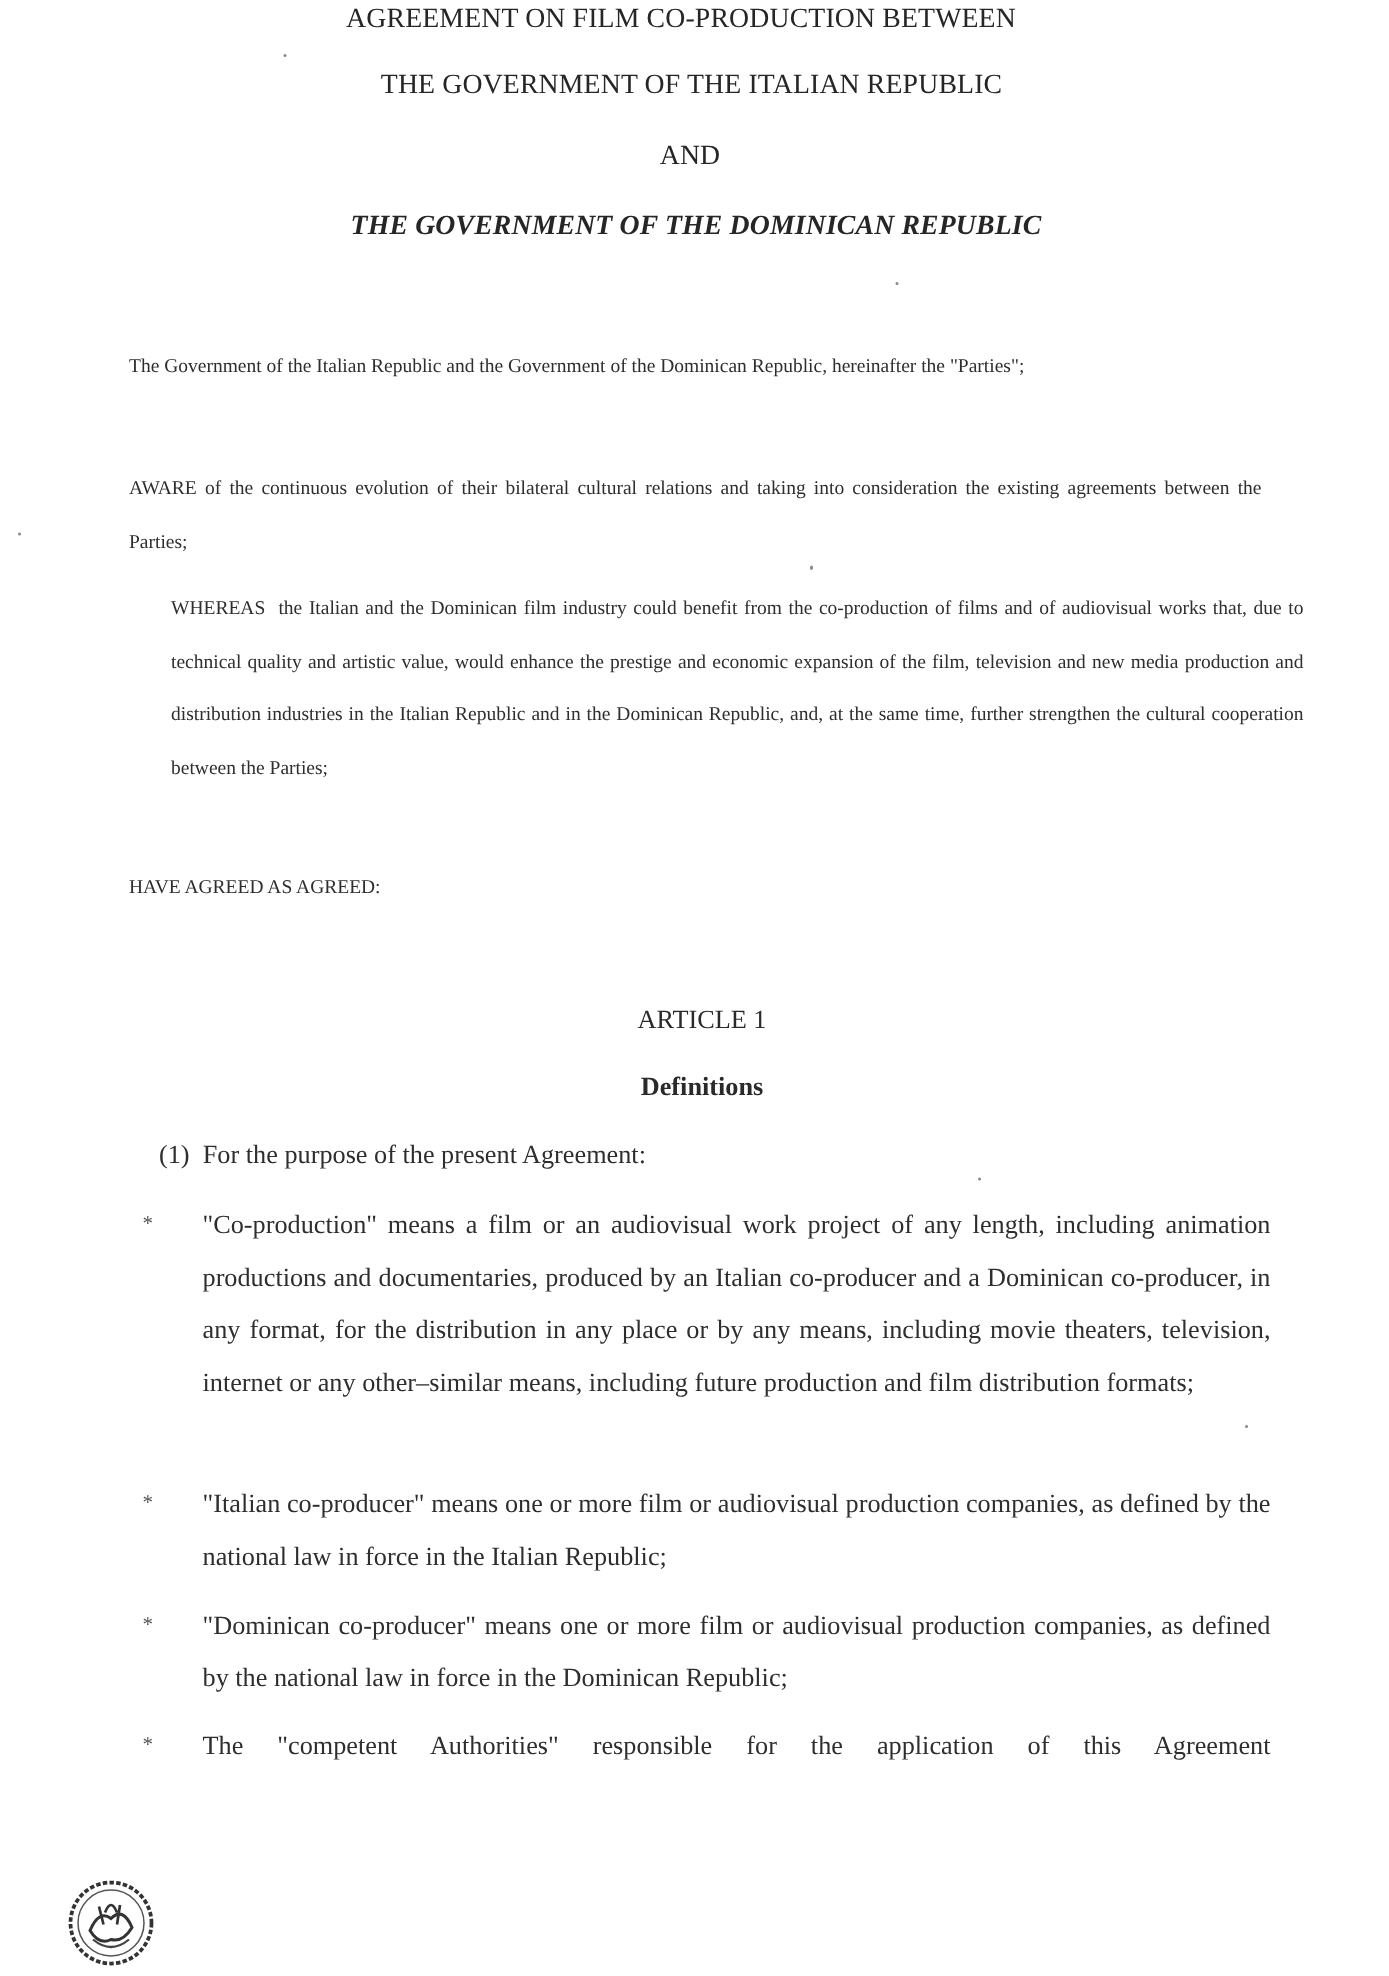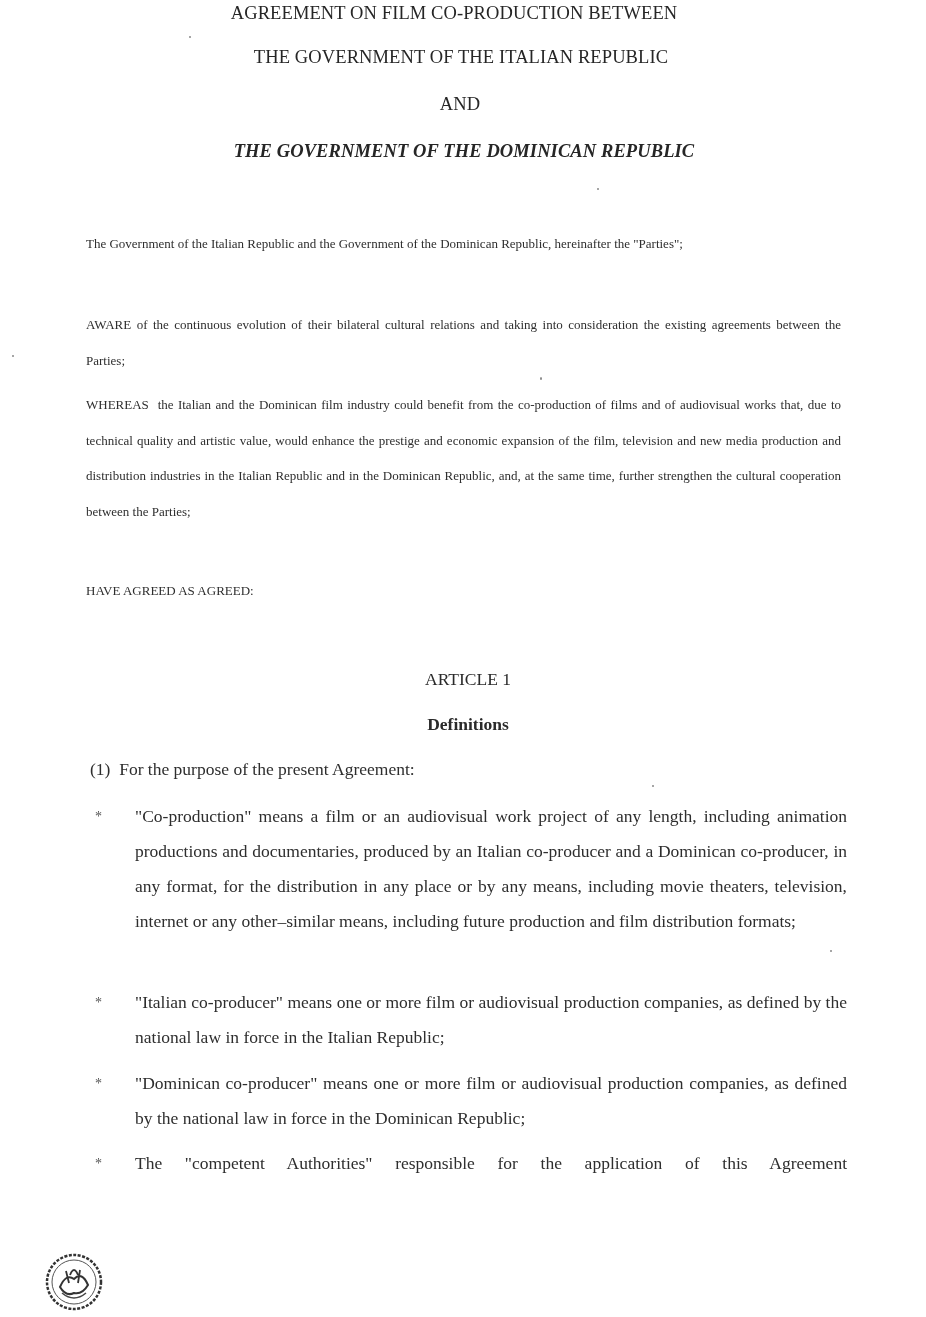--- a/index.html
+++ b/index.html
@@ -16,21 +16,21 @@
   .title.t2 { top: 47px; left: -2px; }
   .title.t3 { top: 94px; left: -3px; }
   .title.t4 { top: 141px; left: 1px; }
   .para {
     position: absolute; left: 86px; width: 755px;
     font-size: 13px; line-height: 35.5px; text-align: justify;
     text-align-last: left; color: #2e2e2e;
   }
   .p1 { top: 226px; }
   .p2 { top: 307px; }
-  .p3 { top: 387px; }
+  .p3 { top: 387px; margin-left: 28px; }
   .p4 { top: 573px; }
   .article-heading {
     position: absolute; left: 0; width: 936px; text-align: center;
     font-size: 17.5px; color: #2a2a2a;
   }
   .article-num { top: 669px; }
   .article-sub { top: 714px; font-weight: bold; }
   .clause {
     position: absolute; left: 90px; top: 759px;
     font-size: 17.5px; color: #2e2e2e;
@@ -63,21 +63,21 @@
   <div class="title t4" style="font-style: italic; font-weight: bold;">THE GOVERNMENT OF THE DOMINICAN REPUBLIC</div>
 
   <div class="para p1">The Government of the Italian Republic and the Government of the Dominican Republic, hereinafter the "Parties";</div>
   <div class="para p2">AWARE of the continuous evolution of their bilateral cultural relations and taking into consideration the existing agreements between the Parties;</div>
   <div class="para p3" style="white-space: pre-wrap;">WHEREAS  the Italian and the Dominican film industry could benefit from the co-production of films and of audiovisual works that, due to technical quality and artistic value, would enhance the prestige and economic expansion of the film, television and new media production and distribution industries in the Italian Republic and in the Dominican Republic, and, at the same time, further strengthen the cultural cooperation between the Parties;</div>
   <div class="para p4">HAVE AGREED AS AGREED:</div>
 
   <div class="article-heading article-num">ARTICLE 1</div>
   <div class="article-heading article-sub">Definitions</div>
 
-  <div class="clause" style="white-space: pre;">(1)  For the purpose of the present Agreement:</div>
+  <div class="clause" style="white-space: pre; margin-left: 16px;">(1)  For the purpose of the present Agreement:</div>
 
   <div class="bullet b1">
     <span class="marker">*</span>
     <span>"Co-production" means a film or an audiovisual work project of any length, including animation productions and documentaries, produced by an Italian co-producer and a Dominican co-producer, in any format, for the distribution in any place or by any means, including movie theaters, television, internet or any other–similar means, including future production and film distribution formats;</span>
   </div>
   <div class="bullet b2">
     <span class="marker">*</span>
     <span>"Italian co-producer" means one or more film or audiovisual production companies, as defined by the national law in force in the Italian Republic;</span>
   </div>
   <div class="bullet b3">

